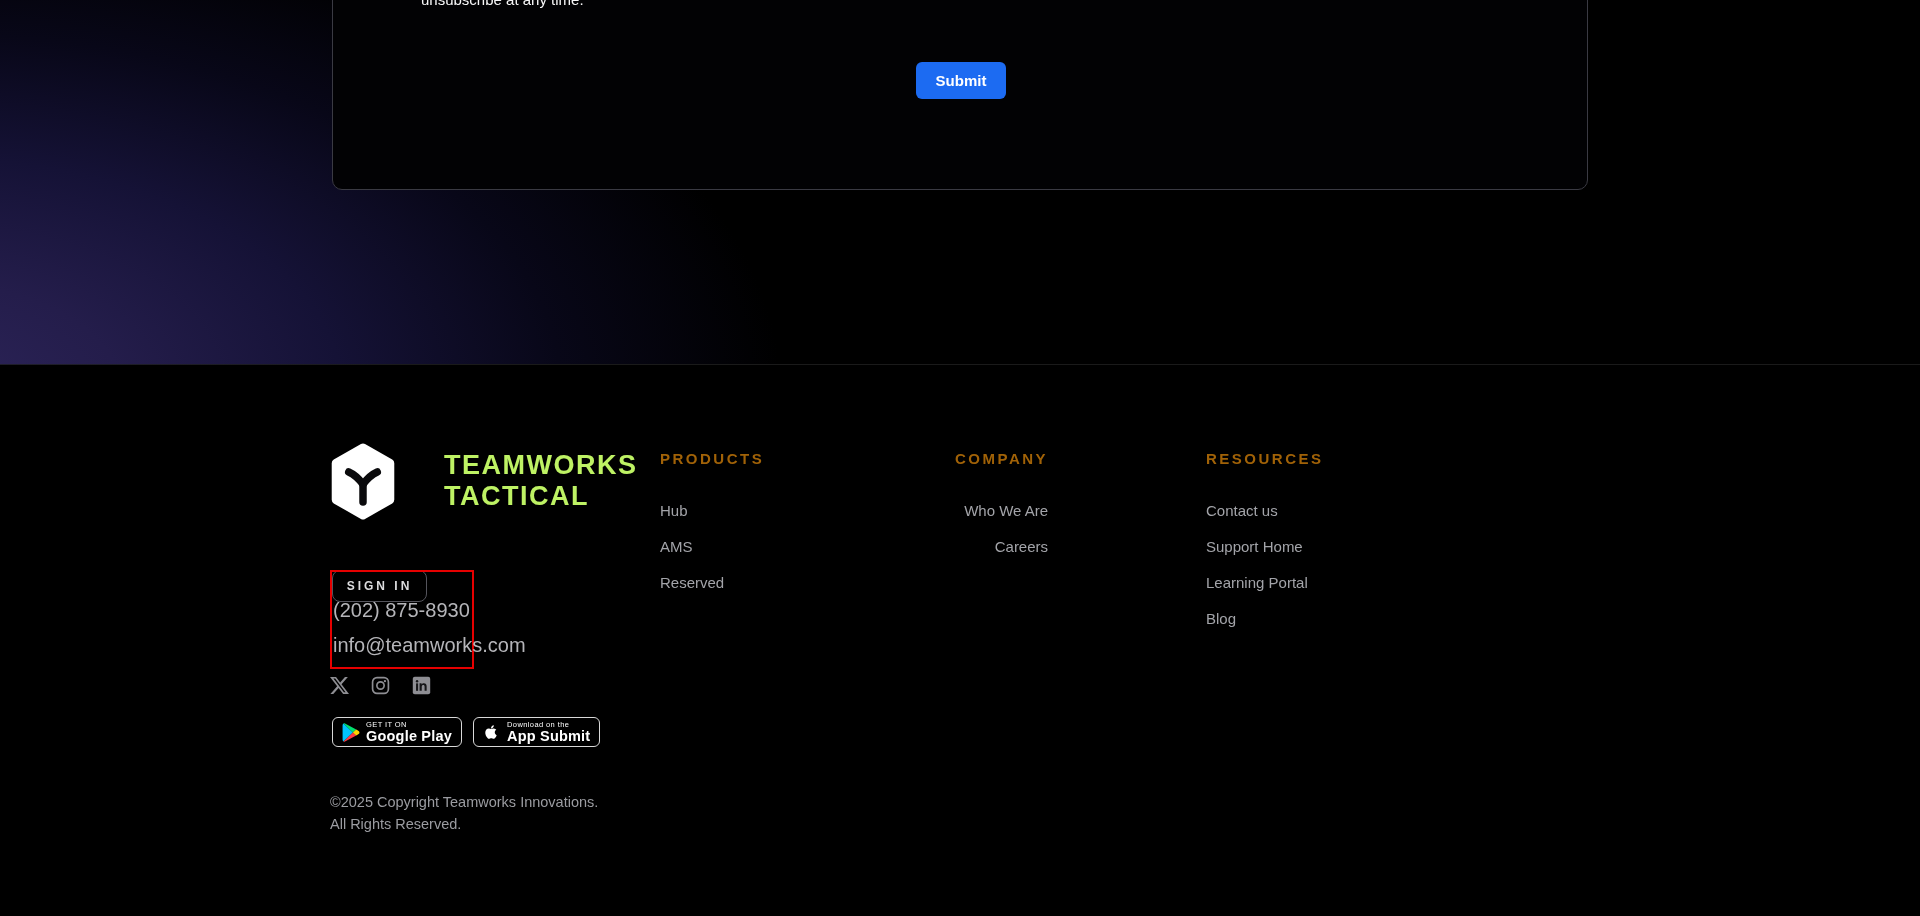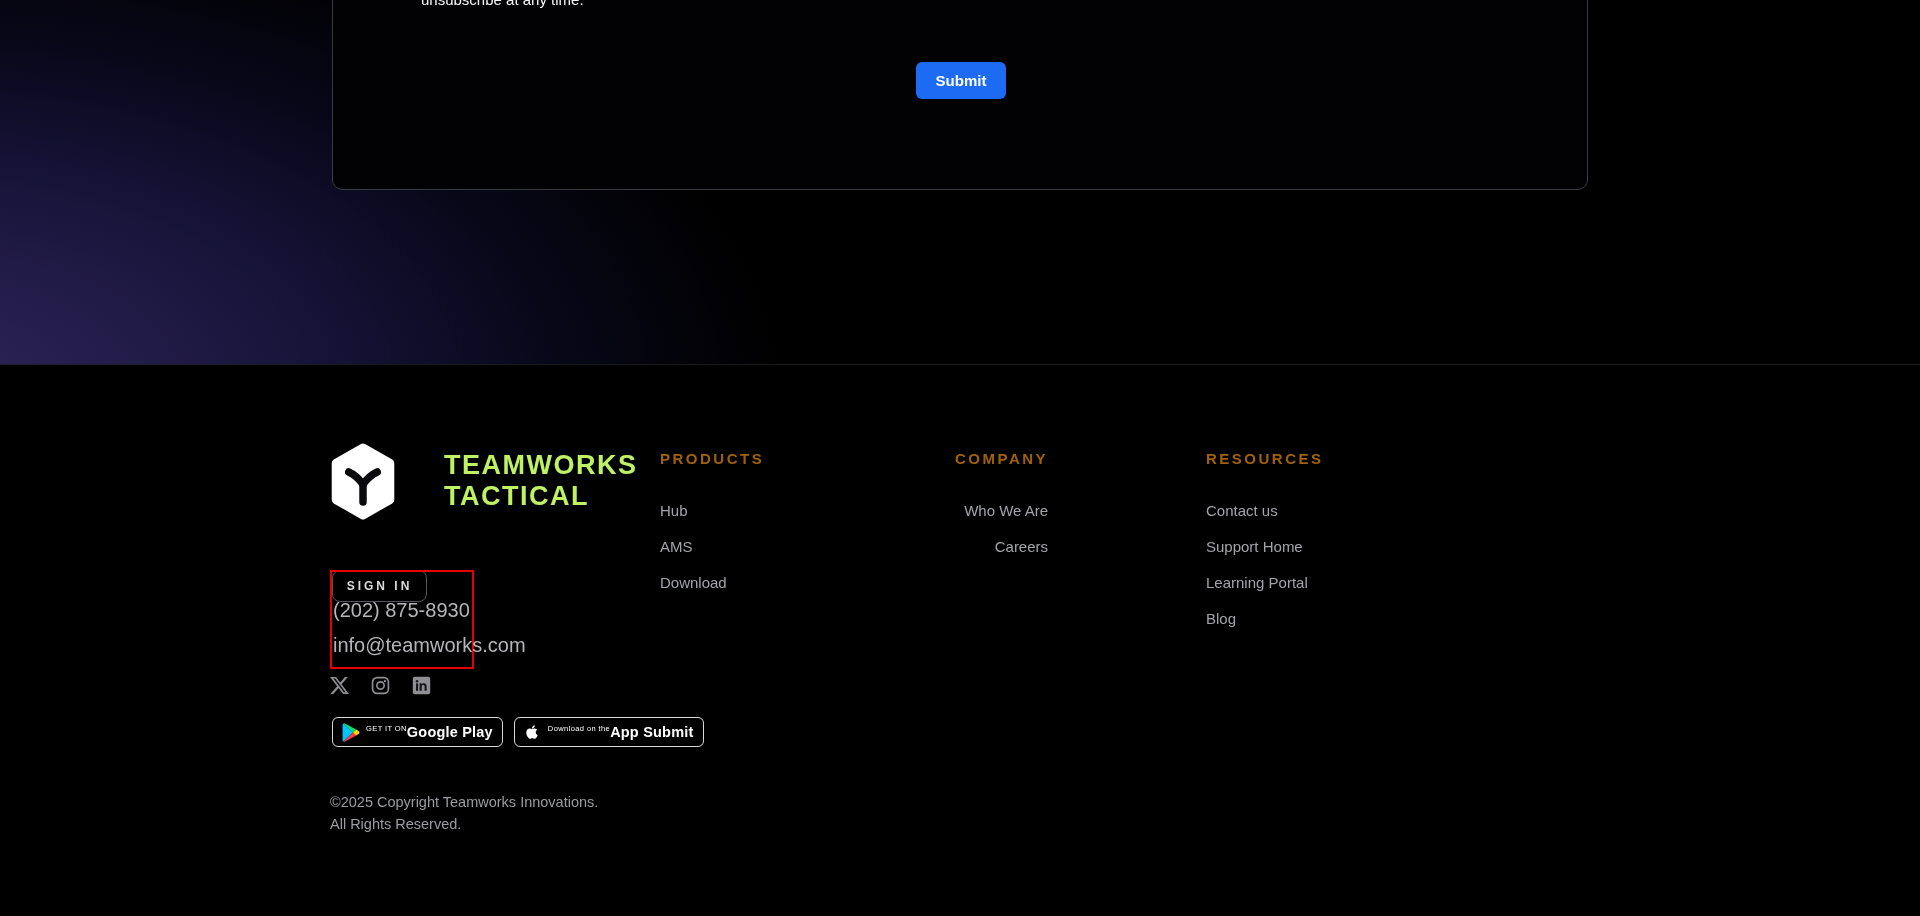--- a/index.html
+++ b/index.html
@@ -69,21 +69,21 @@
     display:flex; gap:22px; align-items:center;
   }
   .social-row .icon { width:19px; height:19px; cursor:pointer; display:block; }
 
   .badges-row { position:absolute; left:332px; top:352px; display:flex; gap:11px; }
   .store-badge {
     height:30px; background:#000; border:1px solid #d8d8d8; border-radius:6px;
     display:flex; align-items:center; padding:0 9px 0 8px; gap:6px; cursor:pointer;
   }
   .store-badge .badge-icon { width:19px; height:21px; flex:0 0 auto; }
-  .badge-text { display:flex; flex-direction:row; justify-content:center; }
+  .badge-text { display:flex; flex-direction:column; justify-content:center; }
   .badge-tagline { font-size:7.5px; line-height:8px; letter-spacing:0.4px; color:#fff; white-space:nowrap; }
   .badge-store { font-size:14.5px; line-height:15px; font-weight:600; color:#fff; white-space:nowrap; letter-spacing:0.2px; }
 
   .copyright {
     position:absolute; left:330px; top:426px;
     font-size:14.5px; line-height:22px; color:#9b9ca1;
   }
 
   .nav-col { position:absolute; top:86px; }
   .nav-col.col-0 { left:660px; }
@@ -192,21 +192,21 @@
     <div class="copyright">
       <div>©2025 Copyright Teamworks Innovations.</div>
       <div>All Rights Reserved.</div>
     </div>
 
     <nav class="nav-col col-0">
       <h4>PRODUCTS</h4>
       <ul>
         <li>Hub</li>
         <li>AMS</li>
-        <li>Download</li>
+        <li>Reserved</li>
       </ul>
     </nav>
 
     <nav class="nav-col col-1">
       <h4>COMPANY</h4>
       <ul>
         <li>Who We Are</li>
         <li>Careers</li>
       </ul>
     </nav>

